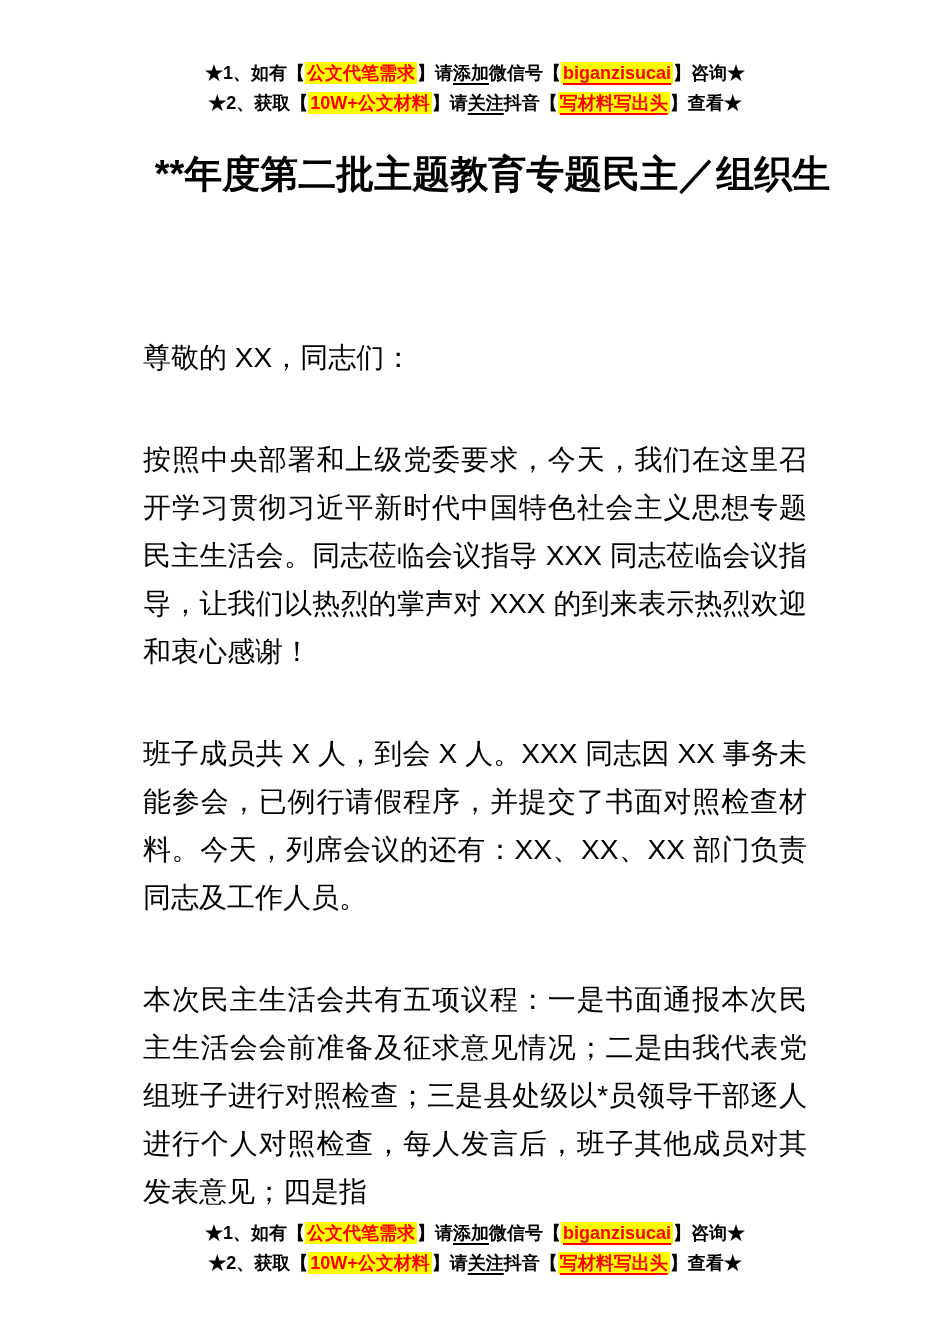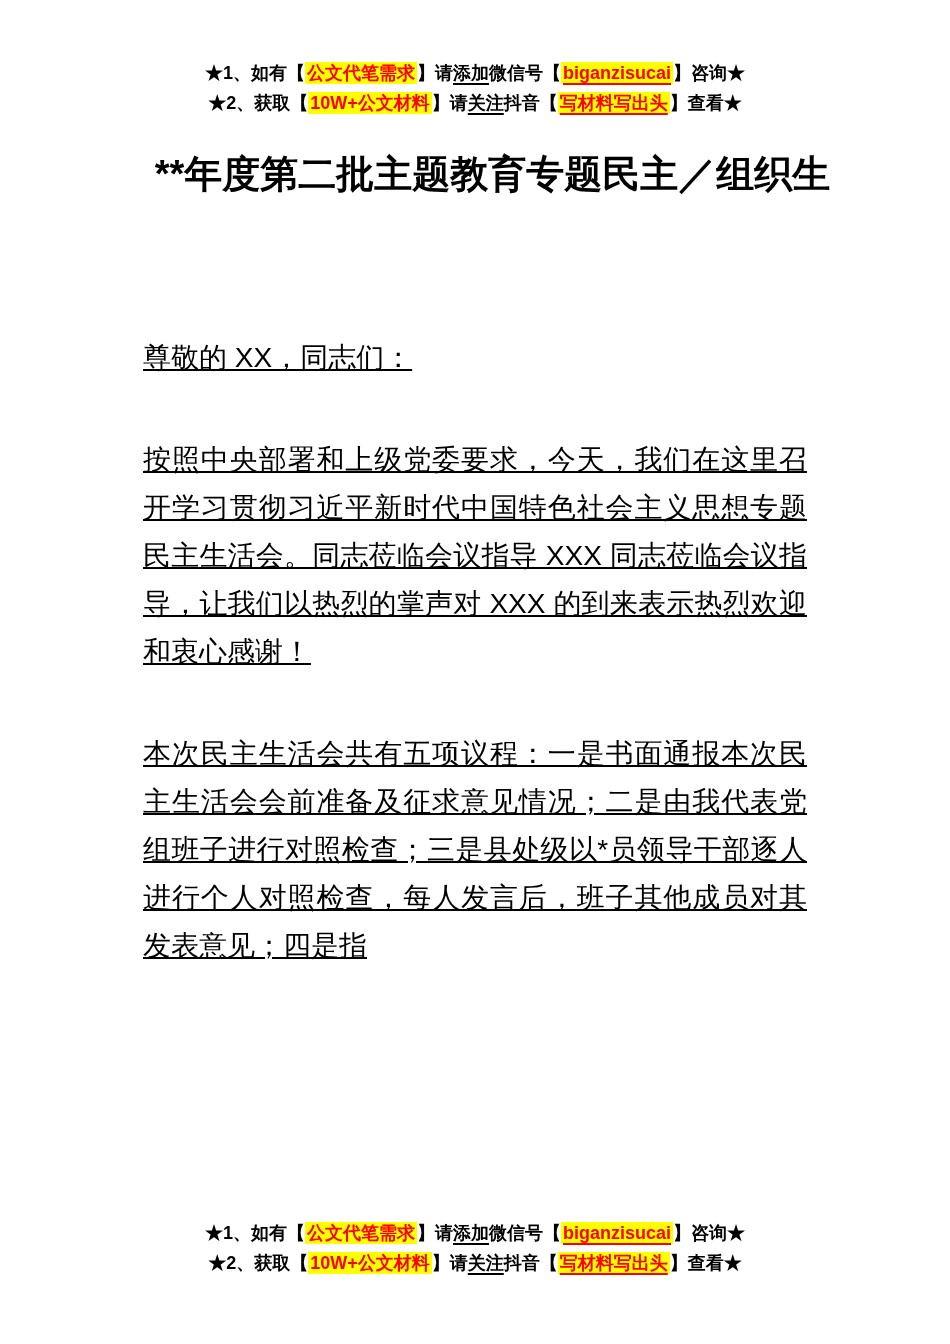--- a/index.html
+++ b/index.html
@@ -44,21 +44,21 @@
   .title-l1 { margin-top: 32px; padding-left: 35px; }
   .title-l2 { margin-top: 78px; }
   
   .body-content {
     margin: 136px 143px 0 143px;
     font-size: 28px;
     line-height: 48px;
     text-align: justify;
     text-justify: inter-ideograph;
   }
-  .body-content p { margin: 0 0 54px 0; text-decoration: underline; }
+  .body-content p { margin: 0 0 54px 0; }
   .body-content p:last-child { margin-bottom: 0; }
 </style>
 </head>
 <body>
 
 <div class="page">
 
   <div class="banner header-banner">
     <div>
       <span class="seg">★1、如有【</span><span class="seg hl">公文代笔需求</span><span class="seg">】请</span><span class="seg u">添加</span><span class="seg">微信号【</span><span class="seg hl u">biganzisucai</span><span class="seg">】咨询★</span>
@@ -68,20 +68,21 @@
     </div>
   </div>
 
   <div class="doc-title">
     <div class="title-l1">**年度第二批主题教育专题民主／组织生</div>
   </div>
 
   <div class="body-content">
     <p>尊敬的 XX，同志们：</p>
     <p>按照中央部署和上级党委要求，今天，我们在这里召开学习贯彻习近平新时代中国特色社会主义思想专题民主生活会。同志莅临会议指导 XXX 同志莅临会议指导，让我们以热烈的掌声对 XXX 的到来表示热烈欢迎和衷心感谢！</p>
+    <p>班子成员共 X 人，到会 X 人。XXX 同志因 XX 事务未能参会，已例行请假程序，并提交了书面对照检查材料。今天，列席会议的还有：XX、XX、XX 部门负责同志及工作人员。</p>
     <p>本次民主生活会共有五项议程：一是书面通报本次民主生活会会前准备及征求意见情况；二是由我代表党组班子进行对照检查；三是县处级以*员领导干部逐人进行个人对照检查，每人发言后，班子其他成员对其发表意见；四是指</p>
   </div>
 
   <div class="banner footer-banner">
     <div>
       <span class="seg">★1、如有【</span><span class="seg hl">公文代笔需求</span><span class="seg">】请</span><span class="seg u">添加</span><span class="seg">微信号【</span><span class="seg hl u">biganzisucai</span><span class="seg">】咨询★</span>
     </div>
     <div>
       <span class="seg">★2、获取【</span><span class="seg hl">10W+公文材料</span><span class="seg">】请</span><span class="seg u">关注</span><span class="seg">抖音【</span><span class="seg hl u">写材料写出头</span><span class="seg">】查看★</span>
     </div>

